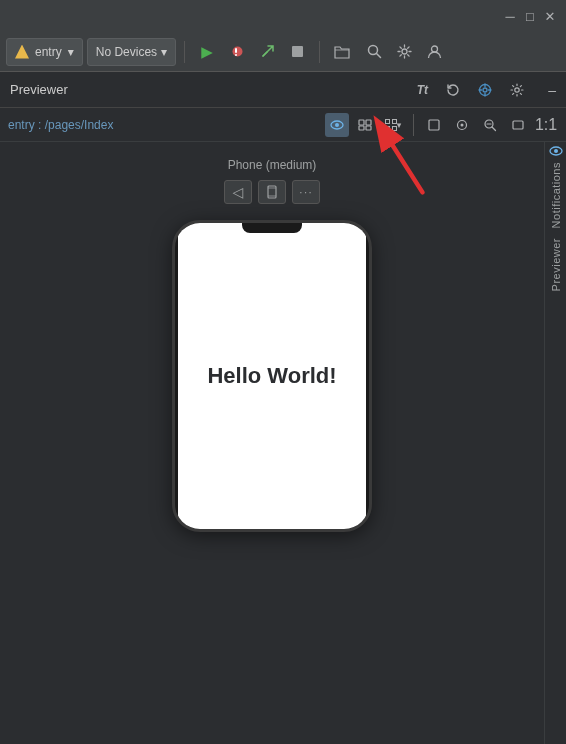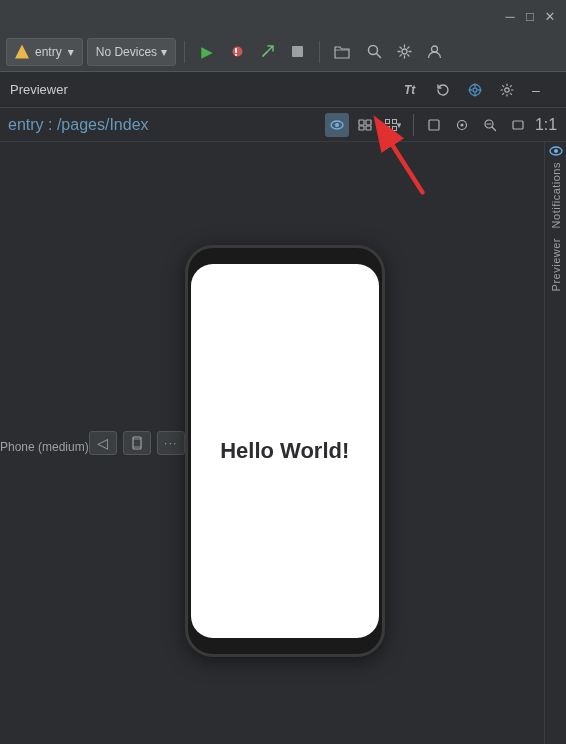--- a/index.html
+++ b/index.html
@@ -127,37 +127,37 @@
       width: 24px;
       height: 24px;
       background: transparent;
       border: none;
       border-radius: 3px;
       color: #afb1b3;
       font-size: 14px;
       cursor: pointer;
       display: flex;
       align-items: center;
-      justify-content: flex-start;
+      justify-content: flex-end;
       font-style: italic;
     }
 
     
     .sub-toolbar {
       height: 34px;
       background: #2b2d30;
       border-bottom: 1px solid #3a3d3f;
       display: flex;
       align-items: center;
       padding: 0 8px;
       gap: 4px;
     }
     .sub-path {
       color: #9da0a1;
-      font-size: 16px;
+      font-size: 12px;
       flex: 1;
     }
     .sub-path span { color: #6897bb; }
     .sub-icon-btn {
       width: 24px;
       height: 24px;
       background: transparent;
       border: none;
       border-radius: 3px;
       color: #afb1b3;
@@ -173,21 +173,21 @@
     .main-content {
       display: flex;
       height: calc(744px - 32px - 40px - 36px - 34px);
       position: relative;
     }
 
     
     .previewer-area {
       flex: 1;
       display: flex;
-      flex-direction: row;
+      flex-direction: column;
       align-items: center;
       padding-top: 16px;
       overflow: hidden;
       background: #2b2d30;
     }
 
     .device-label {
       color: #9da0a1;
       font-size: 12px;
       margin-bottom: 8px;
@@ -208,21 +208,21 @@
       font-size: 14px;
       cursor: pointer;
       display: flex;
       align-items: center;
       justify-content: center;
     }
 
     
     .phone-frame {
       width: 200px;
-      height: 412px;
+      height: 312px;
       background: #1a1a1a;
       border-radius: 28px;
       border: 3px solid #3a3a3a;
       display: flex;
       align-items: center;
       justify-content: center;
       position: relative;
       overflow: hidden;
       box-shadow: 0 4px 20px rgba(0,0,0,0.5);
     }

